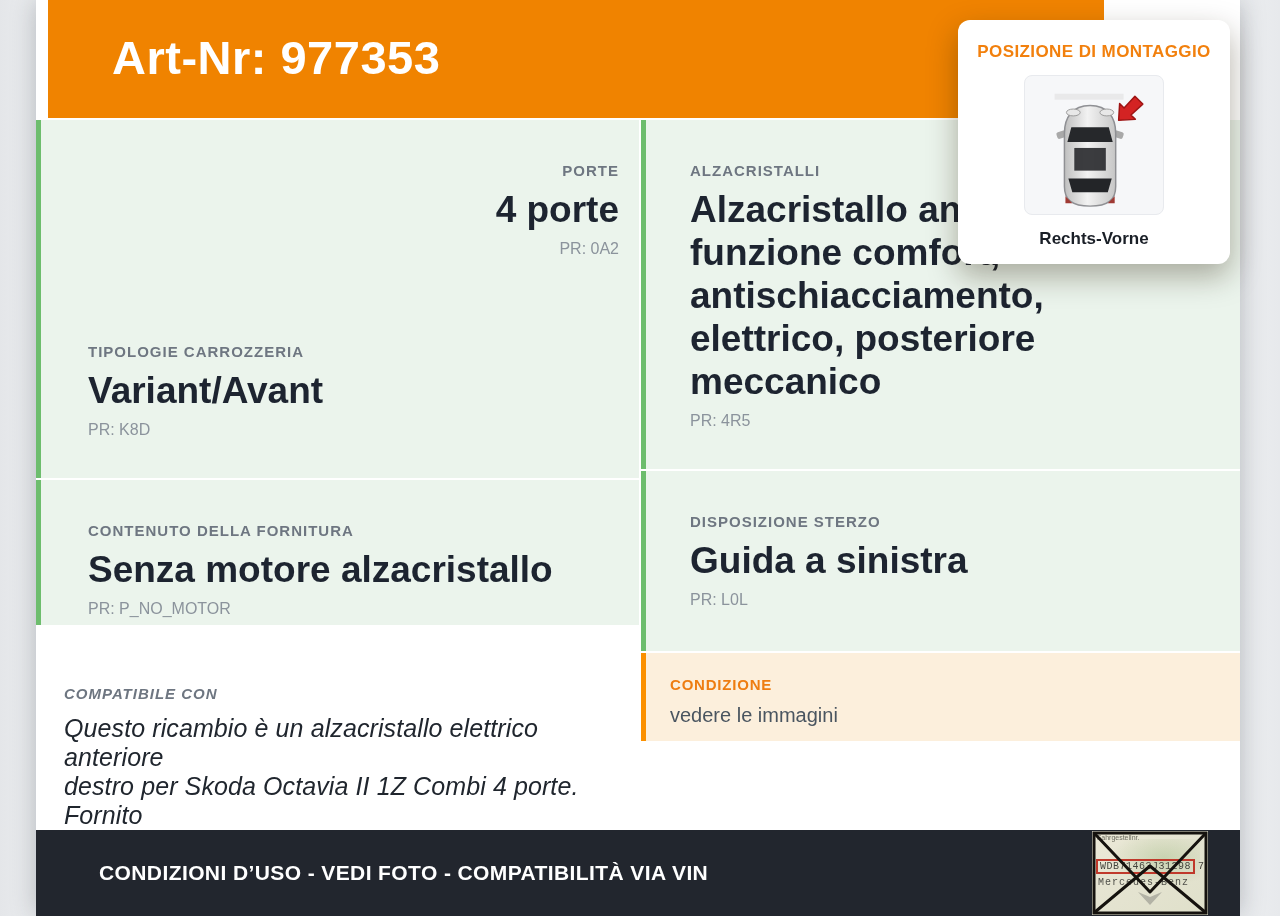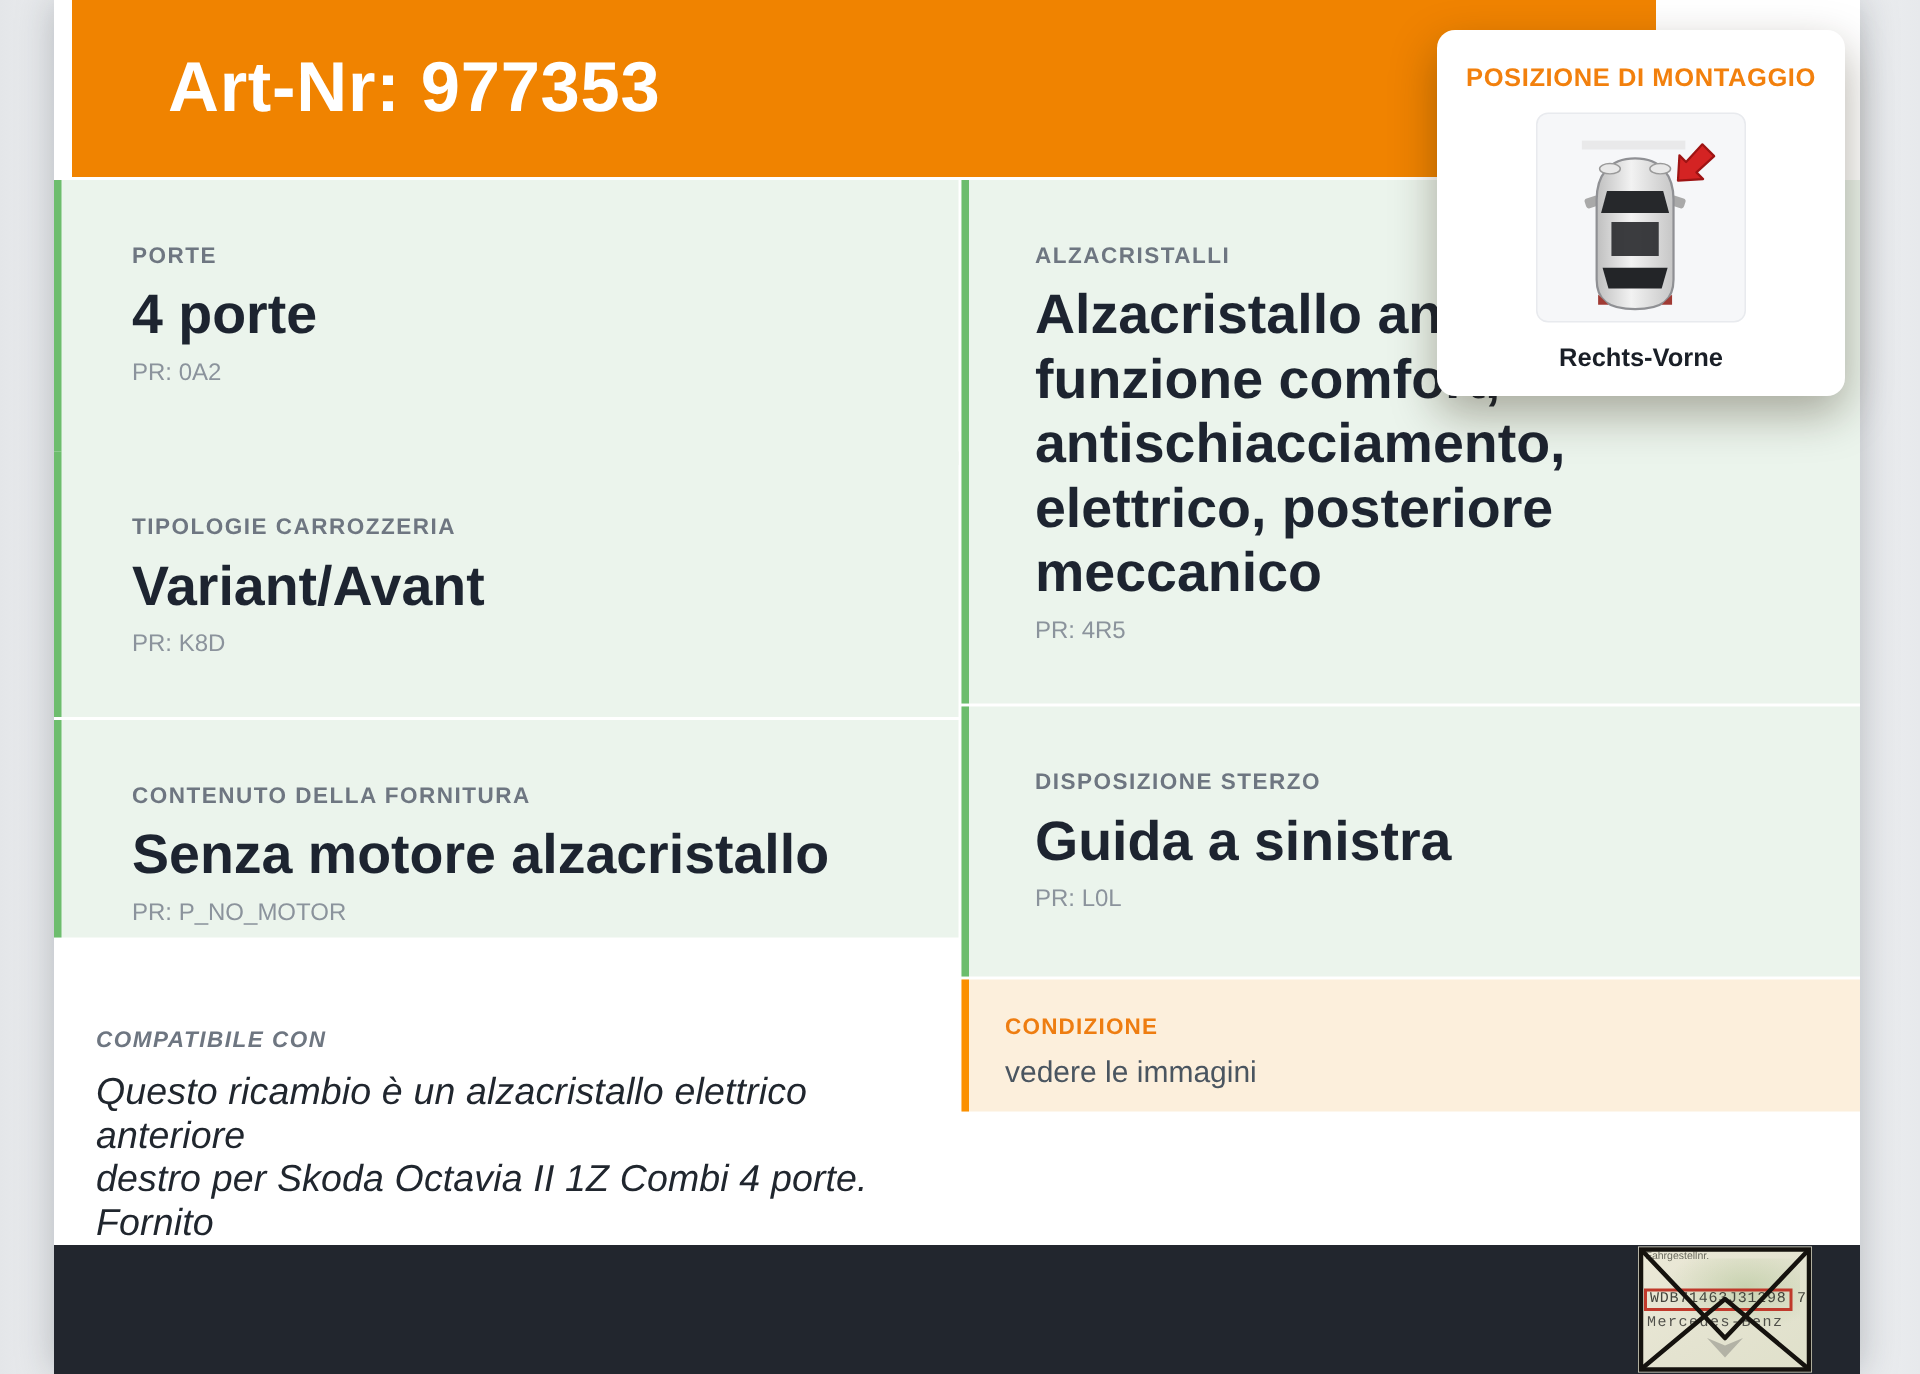--- a/index.html
+++ b/index.html
@@ -23,21 +23,21 @@
     position:absolute; left:64px; top:0; line-height:116px;
     font-size:47px; font-weight:800; color:#ffffff; letter-spacing:.5px;
   }
   
   .card { position:absolute; overflow:hidden; }
   .col-left  { left:0;  width:603px; }
   .col-right { left:605px; width:599px; }
   .mint {
     background:#ebf4ec; border-left:5px solid #6dbd6d;
   }
-  .c1 { top:120px; height:190px; }
+  .c1 { top:120px; height:190px;text-align:right; }
   .c2 { top:301px; height:177px; }
   .c3 { top:480px; height:145px; }
   .c4 { top:658px; height:172px; background:#ffffff; }
   .r1 { top:120px; height:349px; }
   .r2 { top:471px; height:180px; }
   .r3 { top:653px; height:88px; background:#fcefdc; border-left:5px solid #fb9000; }
   .pad-l { padding:42px 20px 0 47px; }
   .pad-r { padding:42px 20px 0 44px; }
   .label {
     font-size:15px; font-weight:bold; color:#6e7681; letter-spacing:1px;
@@ -153,20 +153,21 @@
     <div class="label">DISPOSIZIONE STERZO</div>
     <div class="value">Guida a sinistra</div>
     <div class="pr">PR: L0L</div>
   </div>
   <div class="card col-right r3">
     <div class="cond-label">CONDIZIONE</div>
     <div class="cond-value">vedere le immagini</div>
   </div>
 
   <div class="footer">
+    <div class="footer-text">CONDIZIONI D’USO - VEDI FOTO - COMPATIBILITÀ VIA VIN</div>
     <div class="vin-doc">
       <div class="blob"></div>
       <div class="doc-label">Fahrgestellnr.</div>
       <div class="vin-row">
         <span class="vin-box">WDB71463J31298</span>
         <span class="vin-suffix">7</span>
       </div>
       <div class="vin-brand">Mercedes-Benz</div>
       <svg width="116" height="84" viewBox="0 0 116 84">
         <rect x="2" y="2" width="112" height="80" fill="none" stroke="#15120e" stroke-width="3"></rect>

